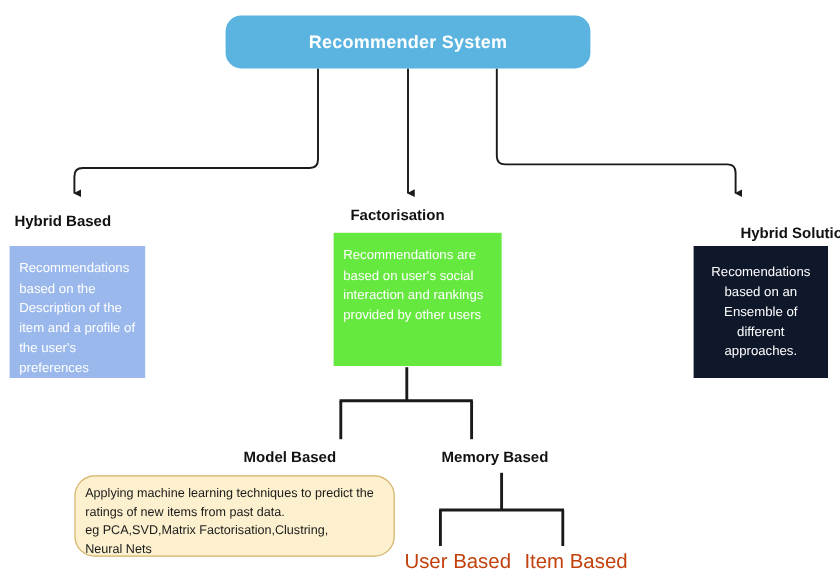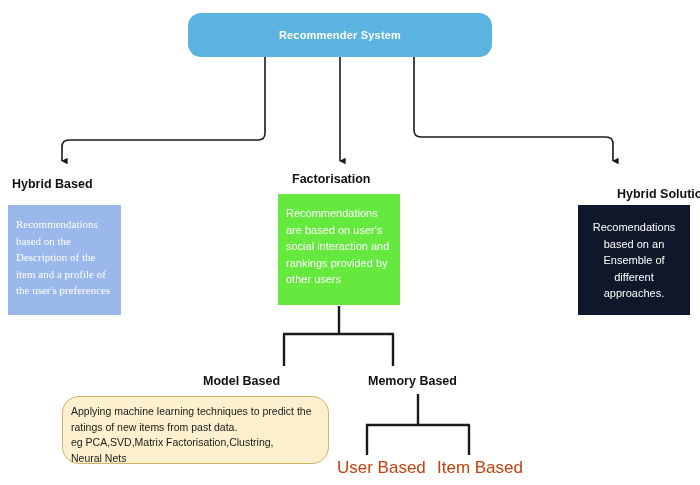--- a/index.html
+++ b/index.html
@@ -39,21 +39,21 @@
     width: 304px;
     height: 44px;
     background: #5BB3DF;
     border-radius: 13px;
     display: flex;
     align-items: center;
     justify-content: center;
   }
   .root-box .root-label {
     color: #ffffff;
-    font-size: 11px;
+    font-size: 15px;
     font-weight: bold;
     letter-spacing: 0.2px;
   }
 
   
   .heading {
     position: absolute;
     font-size: 12.5px;
     font-weight: bold;
     color: #111111;
@@ -72,25 +72,24 @@
     font-size: 11px;
     line-height: 16.5px;
     color: #ffffff;
     padding: 11px 8px 8px 8px;
   }
   #box-content {
     left: 8px;  top: 205px;
     width: 113px; height: 110px;
     background: #9AB8EC;
     text-align: left;
-    font-family: Liberation Serif, serif;
   }
   #box-collab {
     left: 278px; top: 194px;
-    width: 122px; height: 111px;
+    width: 140px; height: 111px;
     background: #66E93F;
     text-align: left;
   }
   #box-hybrid {
     left: 578px; top: 205px;
     width: 112px; height: 110px;
     background: #0f172a;
     text-align: center;
     padding: 14px 6px 8px 6px;
   }

